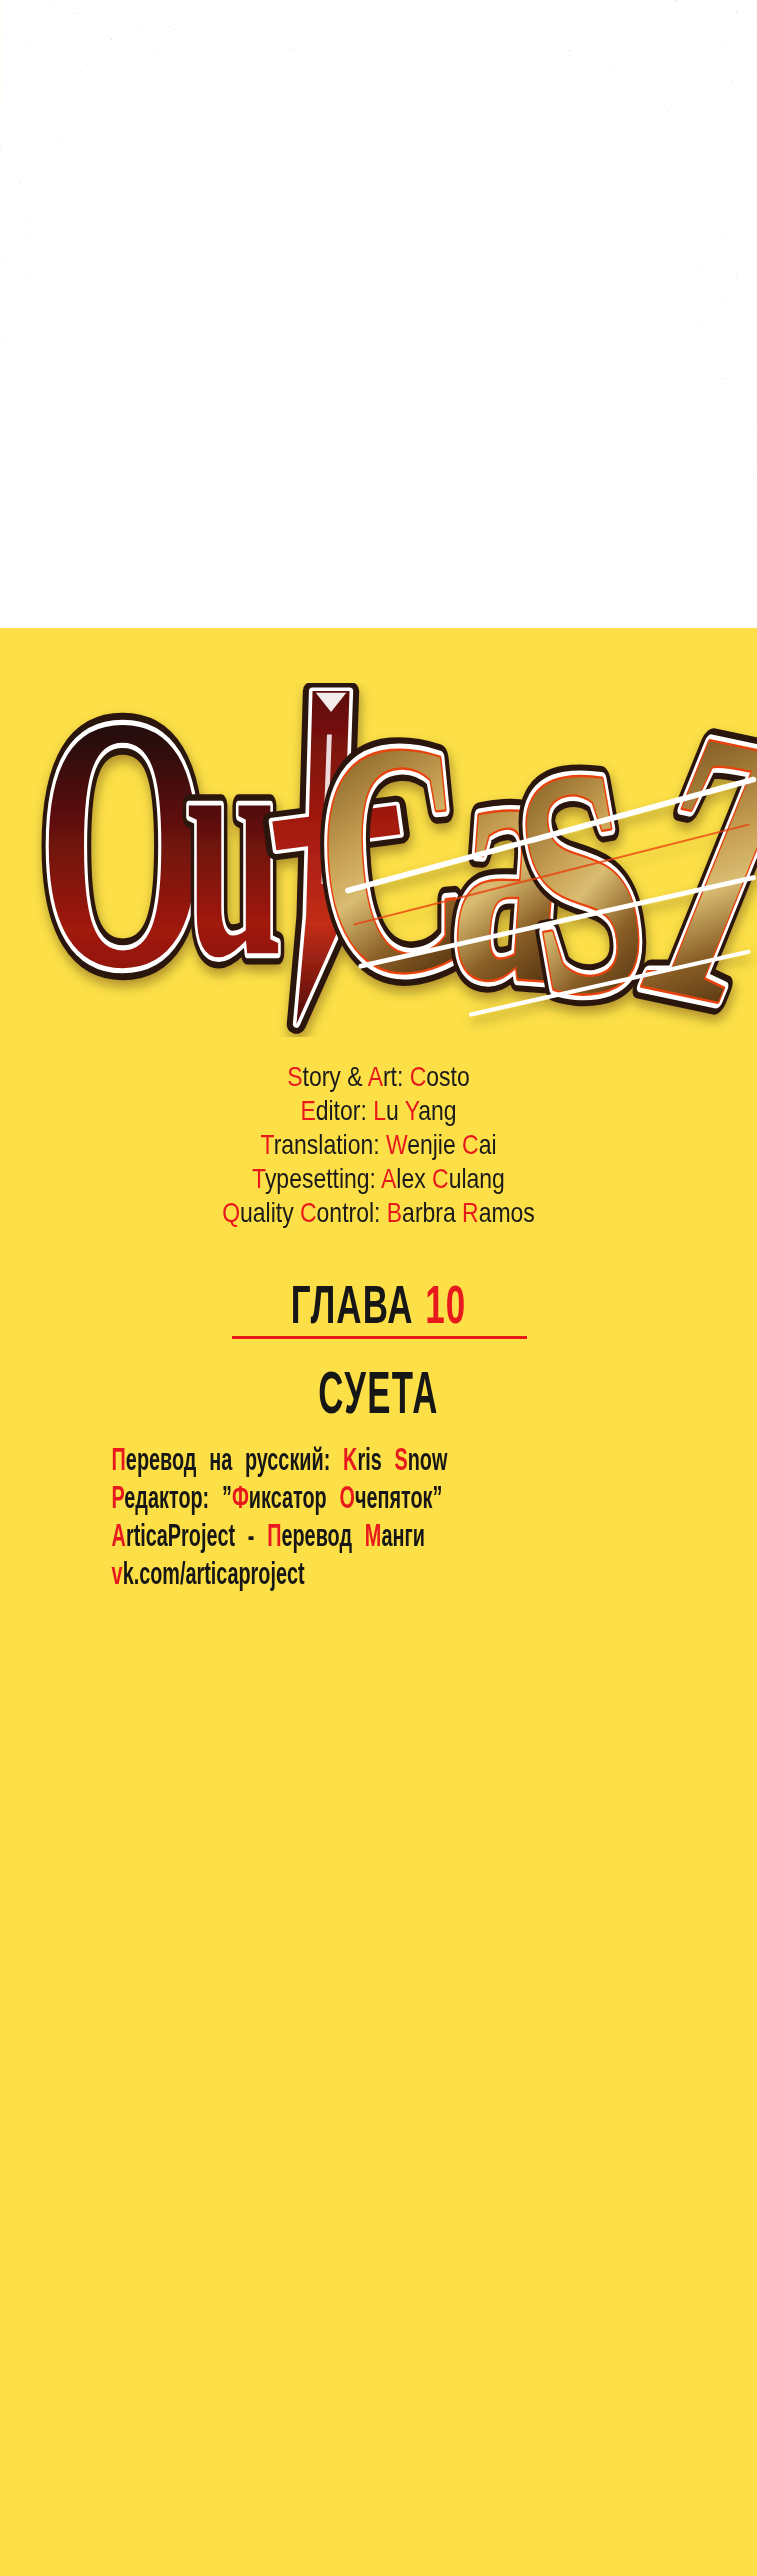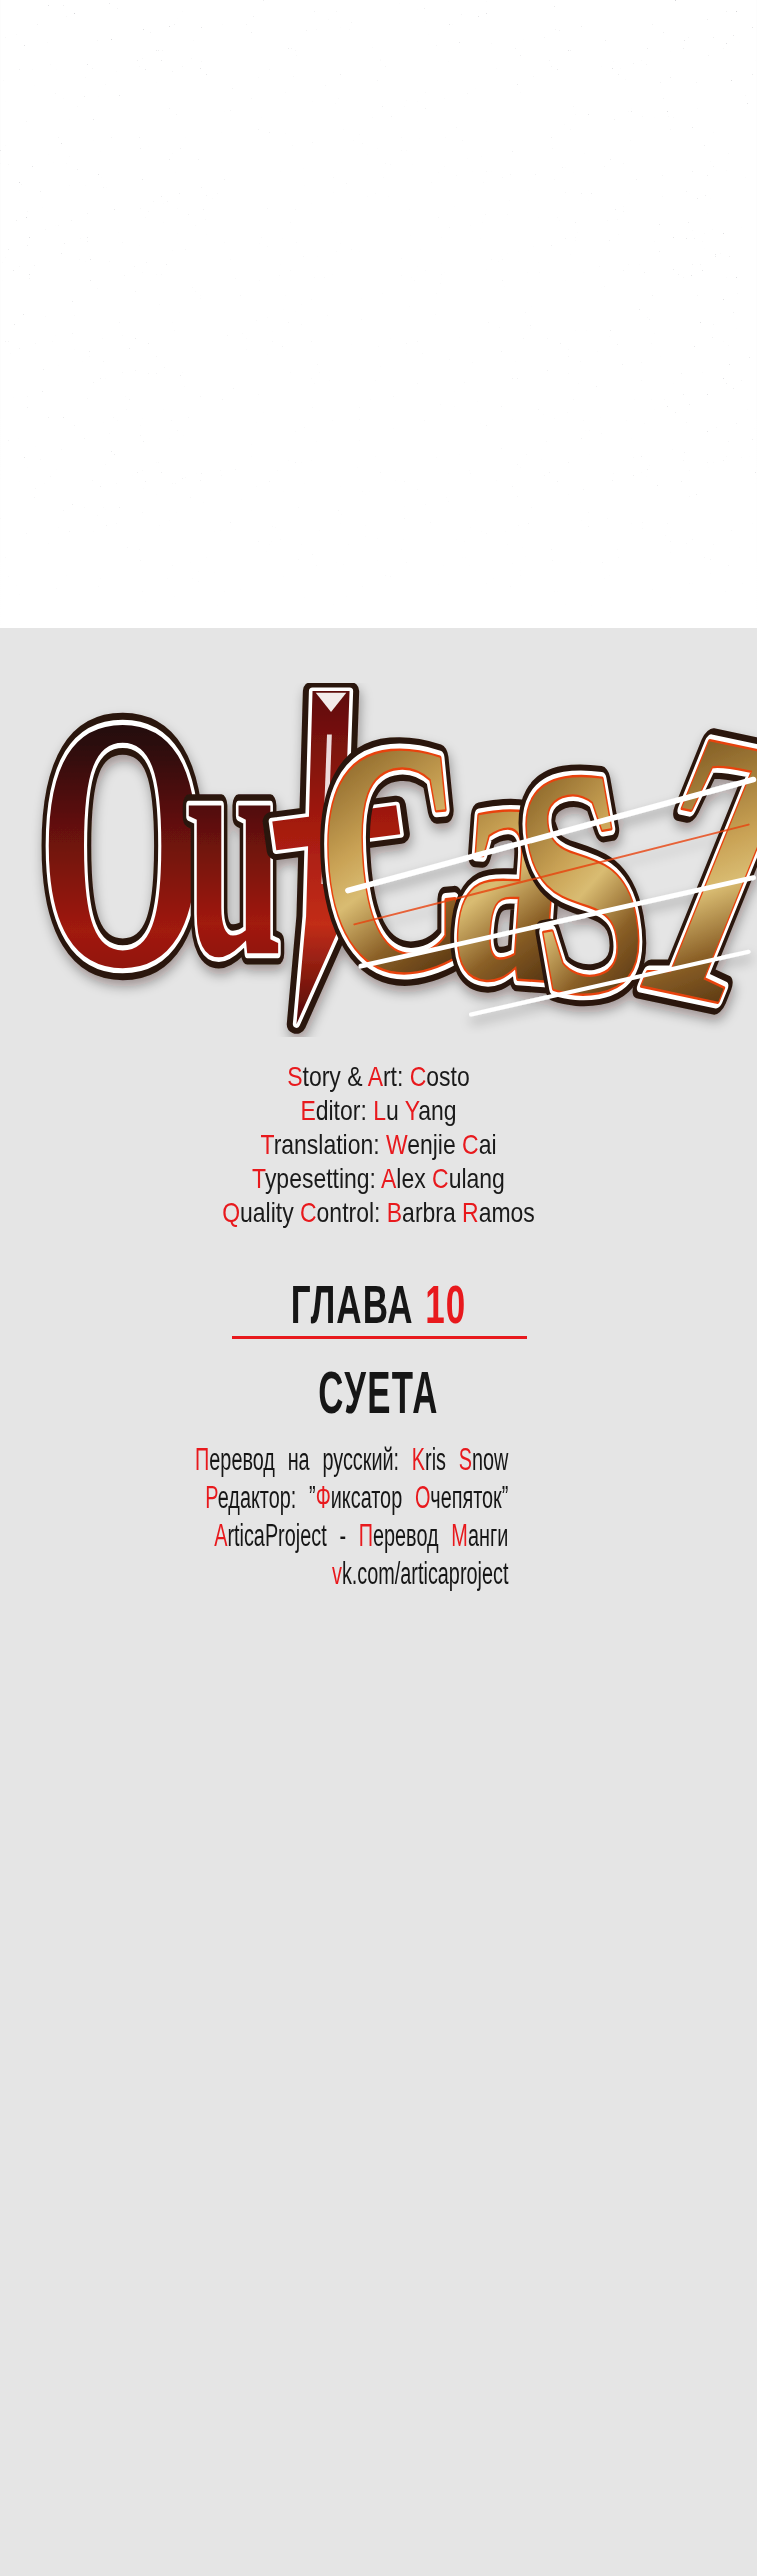--- a/index.html
+++ b/index.html
@@ -1,21 +1,21 @@
 <!DOCTYPE html>
 <html style="font-size:13px"><head>
 <meta charset="utf-8">
 <style>
   html, body { margin: 0; padding: 0; background: #ffffff; }
   .page {
     position: relative;
     width: 757px;
     height: 2576px;
     margin: 0 auto;
-    background: #e5e5e5;
+    background: #fde047;
     overflow: hidden;
     font-family: "Liberation Sans", sans-serif;
   }
   .noise-svg { position: absolute; top: 0; left: 0; display: block; }
   .logo-svg  { position: absolute; top: 683px; left: 0; display: block; }
 
   
   .credits-en {
     position: absolute;
     top: 1060px;
@@ -78,22 +78,22 @@
     letter-spacing: 2.4px;
     white-space: nowrap;
   }
 
   
   .credits-ru {
     position: absolute;
     top: 1441px;
     left: 0;
     width: 620px;
-    text-align: right;
-    font-weight: normal;
+    text-align: left;
+    font-weight: bold;
     color: #161616;
   }
   .credits-ru .line {
     font-size: 31px;
     line-height: 38px;
     transform: scaleX(0.64);
     transform-origin: 50% 50%;
     word-spacing: 11.3px;
     white-space: nowrap;
   }

